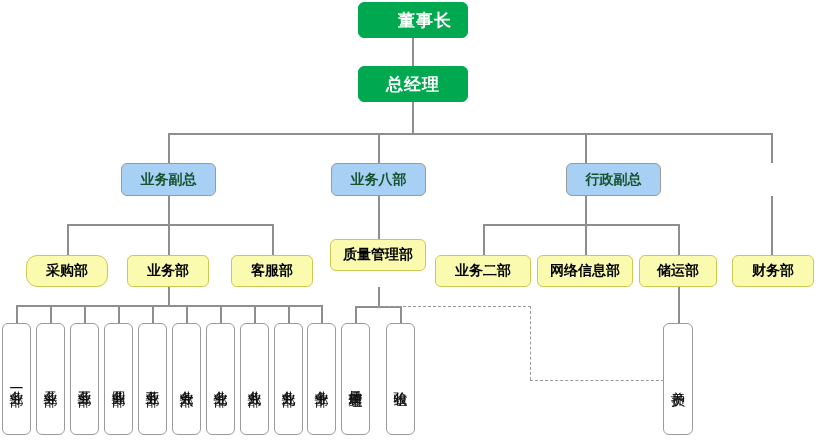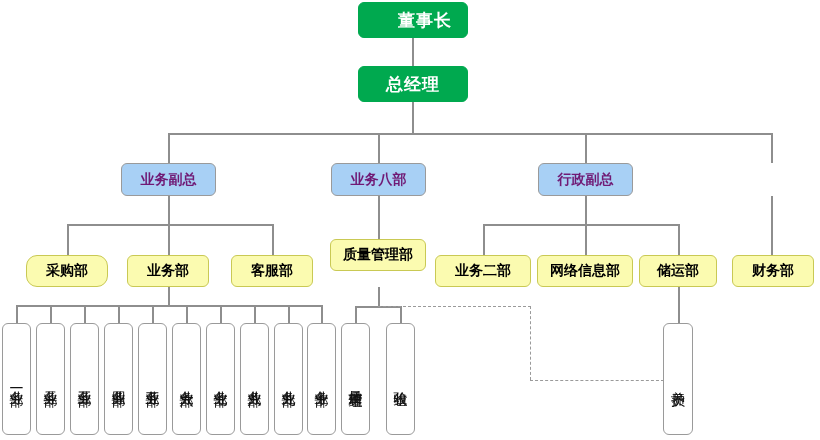--- a/index.html
+++ b/index.html
@@ -31,21 +31,21 @@
     background: #00a94f;
     border: 1px solid #00a94f;
     color: #ffffff;
     font-size: 17px;
     font-weight: bold;
     letter-spacing: 1px;
   }
   .node-vp {
     background: #a8d0f5;
     border: 1.5px solid #9a9a9a;
-    color: #701a75;
+    color: #14532d;
     font-size: 14px;
     font-weight: bold;
   }
   .node-dept {
     background: #fbfbb0;
     border: 1.5px solid #c9c954;
     color: #000000;
     font-size: 14px;
     font-weight: bold;
   }
@@ -146,21 +146,21 @@
   <div class="node node-exec" style="left:358px; top:66px; width:110px; height:36px;">
     <span>总经理</span>
   </div>
 
   <div class="node node-vp" style="left:121px; top:163px; width:95px; height:33px;">
     <span>业务副总</span>
   </div>
   <div class="node node-vp" style="left:331px; top:163px; width:95px; height:33px;">
     <span>业务八部</span>
   </div>
-  <div class="node node-vp" style="left:538px; top:163px; width:95px; height:33px;">
+  <div class="node node-vp" style="left:566px; top:163px; width:95px; height:33px;">
     <span>行政副总</span>
   </div>
 
   <div class="node node-dept" style="left:26px; top:255px; width:82px; height:32px;border-radius:11px;">
     <span>采购部</span>
   </div>
   <div class="node node-dept" style="left:127px; top:255px; width:82px; height:32px;">
     <span>业务部</span>
   </div>
   <div class="node node-dept" style="left:231px; top:255px; width:82px; height:32px;">

